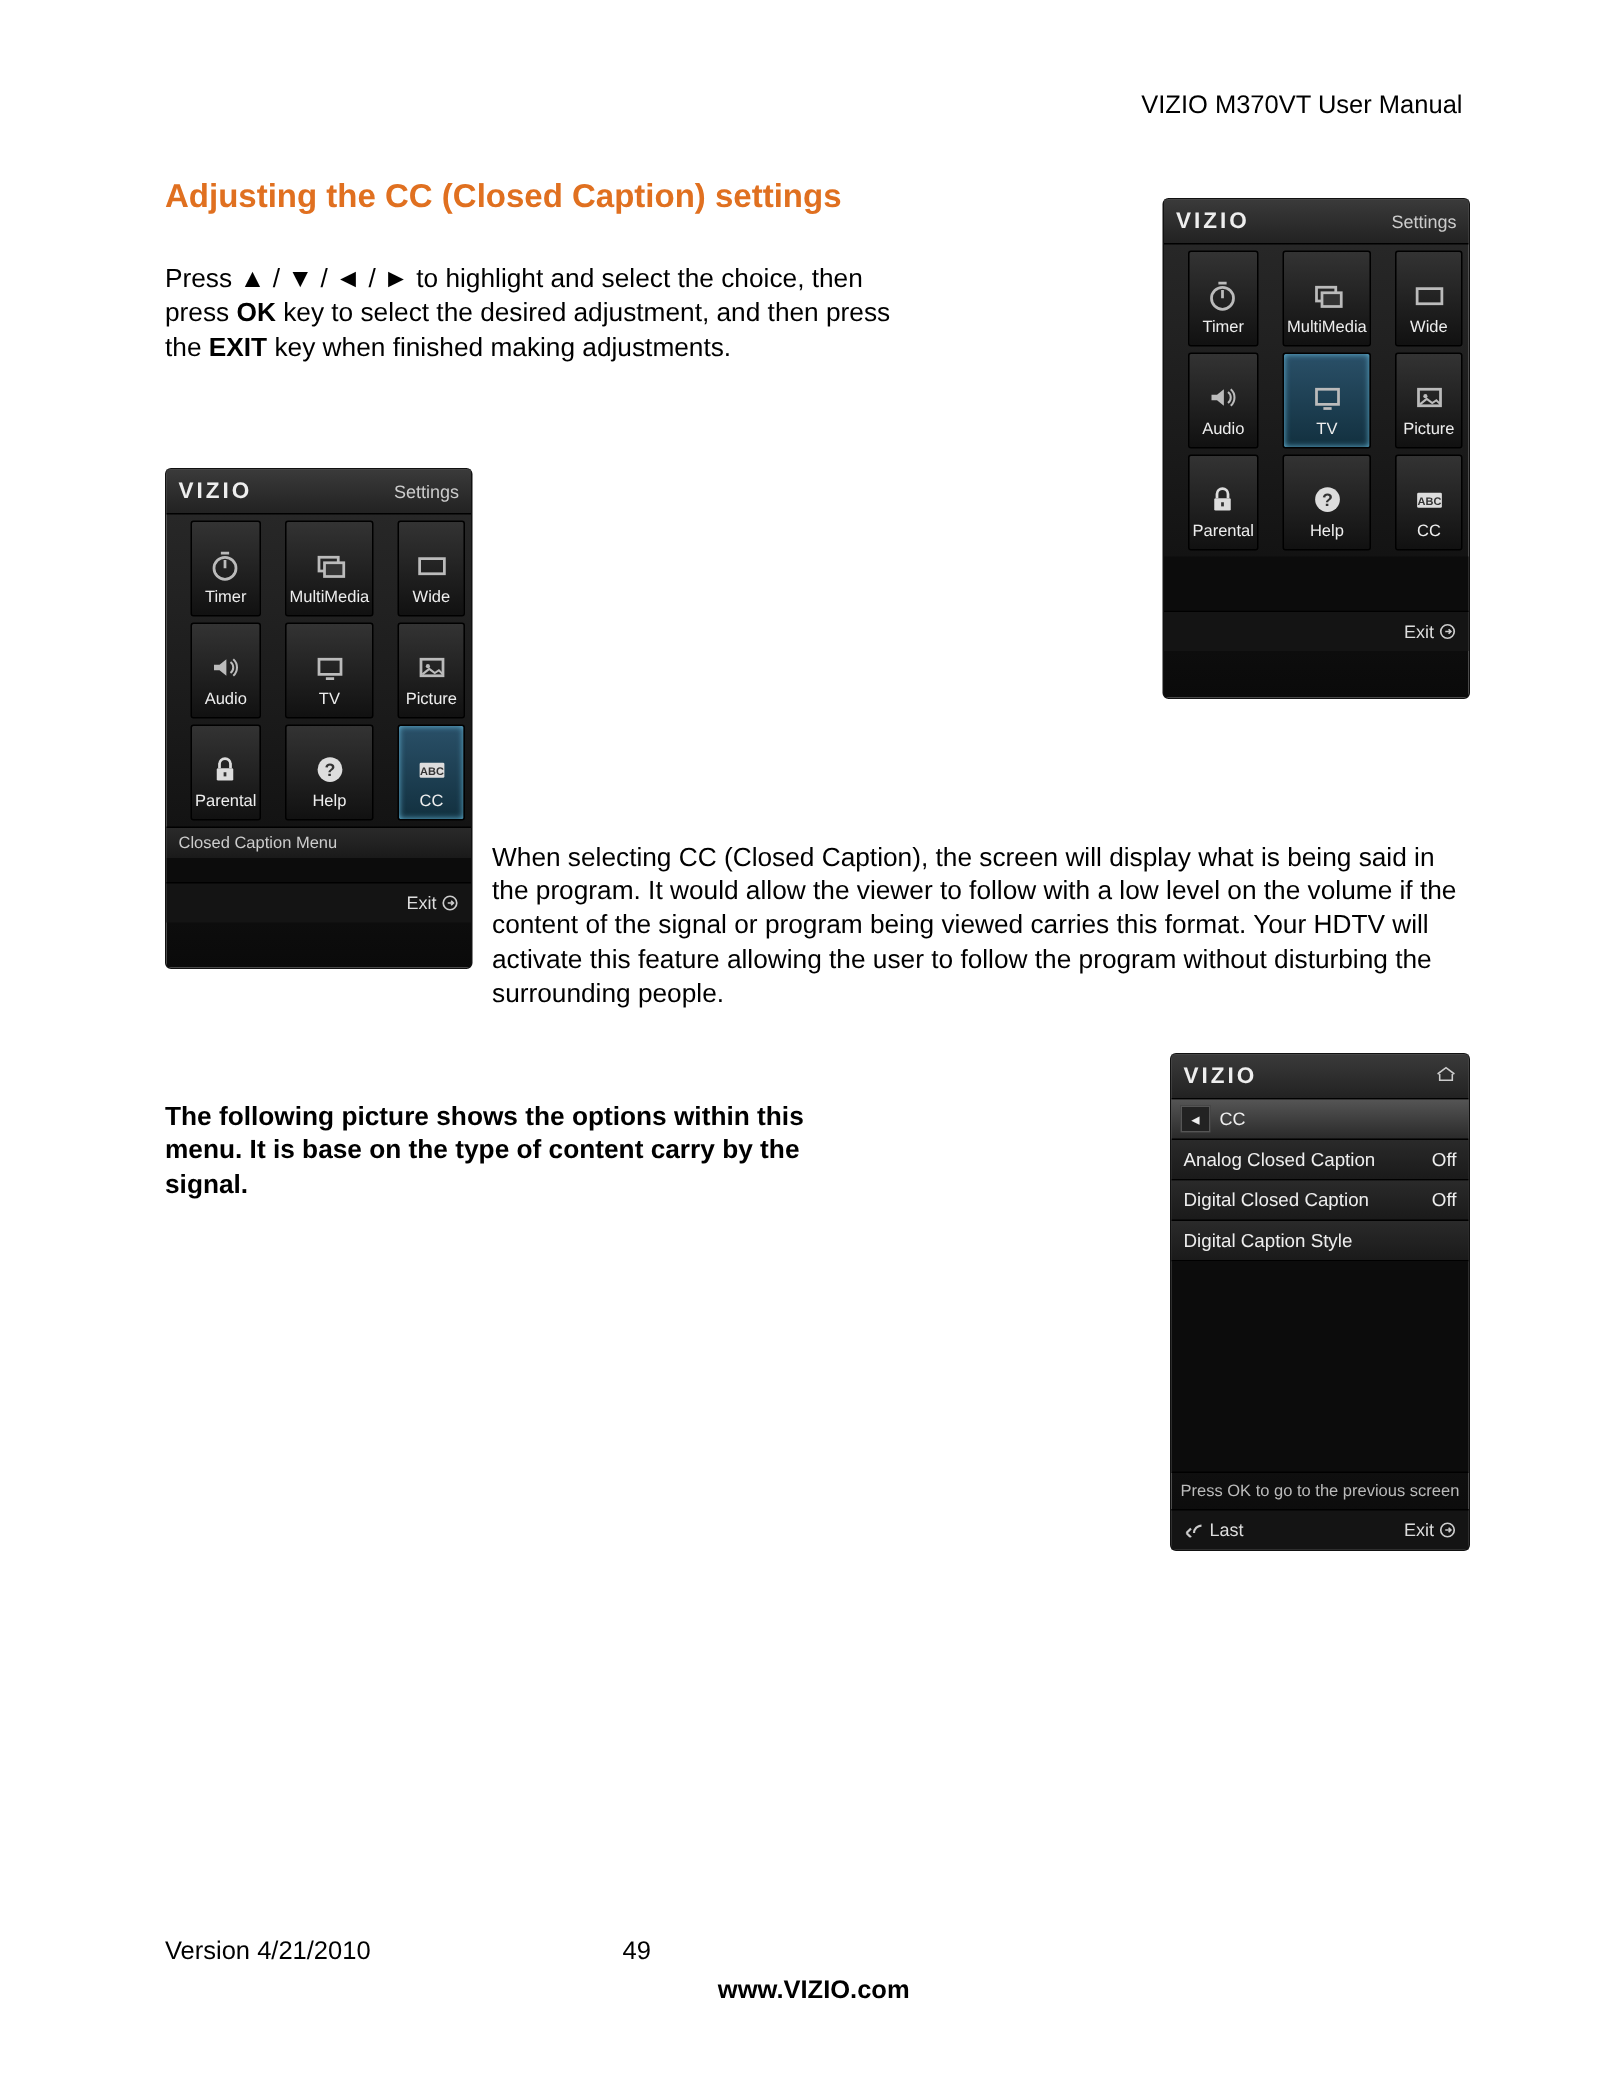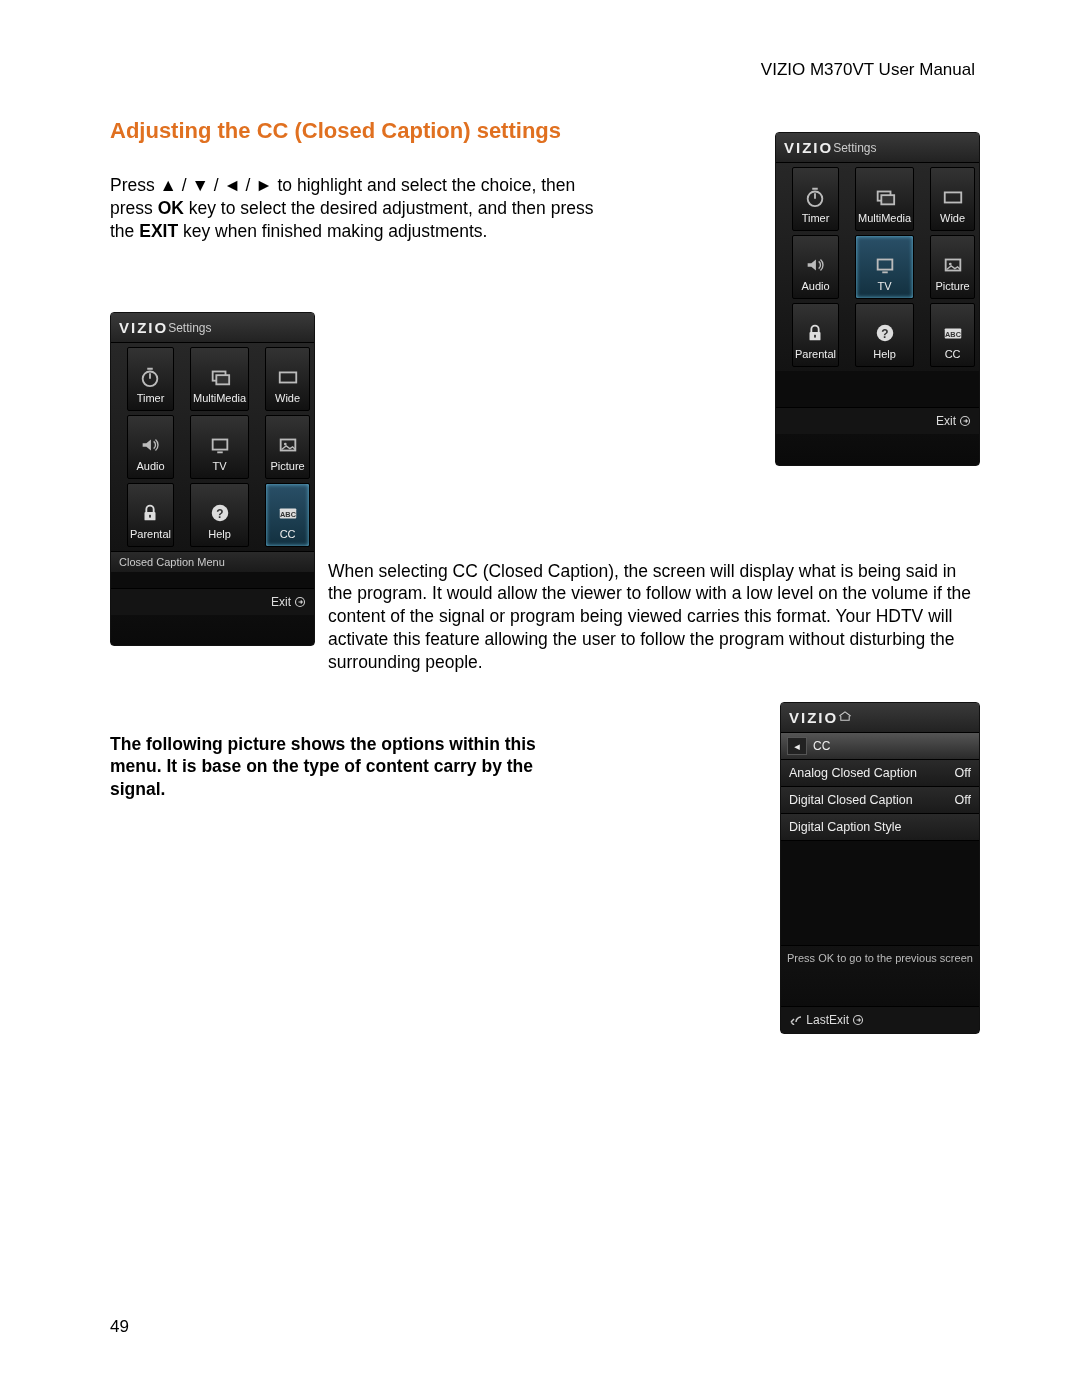--- a/index.html
+++ b/index.html
@@ -43,20 +43,21 @@
     position: absolute;
     background: linear-gradient(#2a2a2a, #0a0a0a);
     border: 1px solid #111;
     border-radius: 4px;
     color: #ddd;
     font-size: 12px;
     box-sizing: border-box;
   }
   .osd-bar {
     display: flex;
+    justify-content: space-between;
     align-items: center;
     padding: 6px 8px;
     background: linear-gradient(#3a3a3a, #222);
     border-bottom: 1px solid #000;
   }
   .osd-logo {
     font-family: "Arial Black", Arial, sans-serif;
     font-weight: 900;
     letter-spacing: 2px;
     color: #eee;
@@ -144,27 +145,26 @@
     color: #eee;
   }
   .cc-space { flex: 1; background: #0c0c0c; }
   .cc-hint {
     padding: 6px 6px;
     font-size: 11px;
     color: #bbb;
     border-top: 1px solid #000;
   }
   .cc-foot {
-    display: flex; justify-content: flex-start;
+    display: flex; justify-content: space-between;
     padding: 6px 8px;
     border-top: 1px solid #000;
     font-size: 12px; color: #ddd;
     background: #141414;
     align-items: center;
-    margin-top: 36px;
   }
   .home-ic svg { width: 14px; height: 12px; }
 
   
   .panel-topright {
     top: 132px; right: 100px;
     width: 205px; height: 334px;
   }
   .panel-leftmid {
     top: 312px; left: 110px;
@@ -465,16 +465,18 @@
         <svg viewBox="0 0 16 16">
             <circle cx="8" cy="8" r="6" fill="none" stroke="#ccc" stroke-width="1.5"></circle>
             <path d="M6 8 h5 M9 6 l2 2 -2 2" fill="none" stroke="#ccc" stroke-width="1.5"></path>
           </svg>
       </span>
     </div>
   </div>
 
   <div class="footer">
     <div class="line1">
+      <span class="version">Version 4/21/2010</span>
       <span class="pagenum">49</span>
     </div>
+    <div class="web">www.VIZIO.com</div>
   </div>
 </div>
 
 </body></html>

